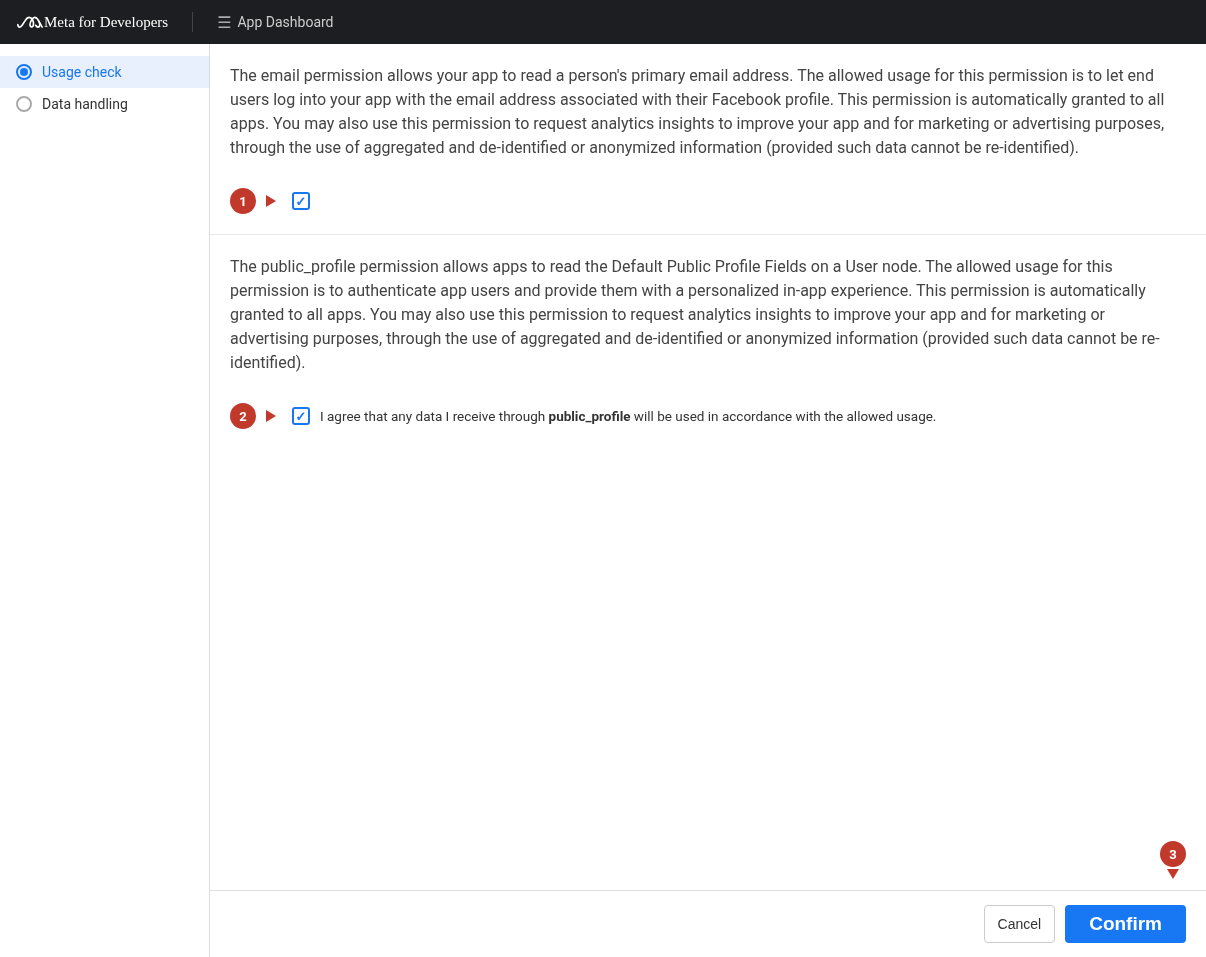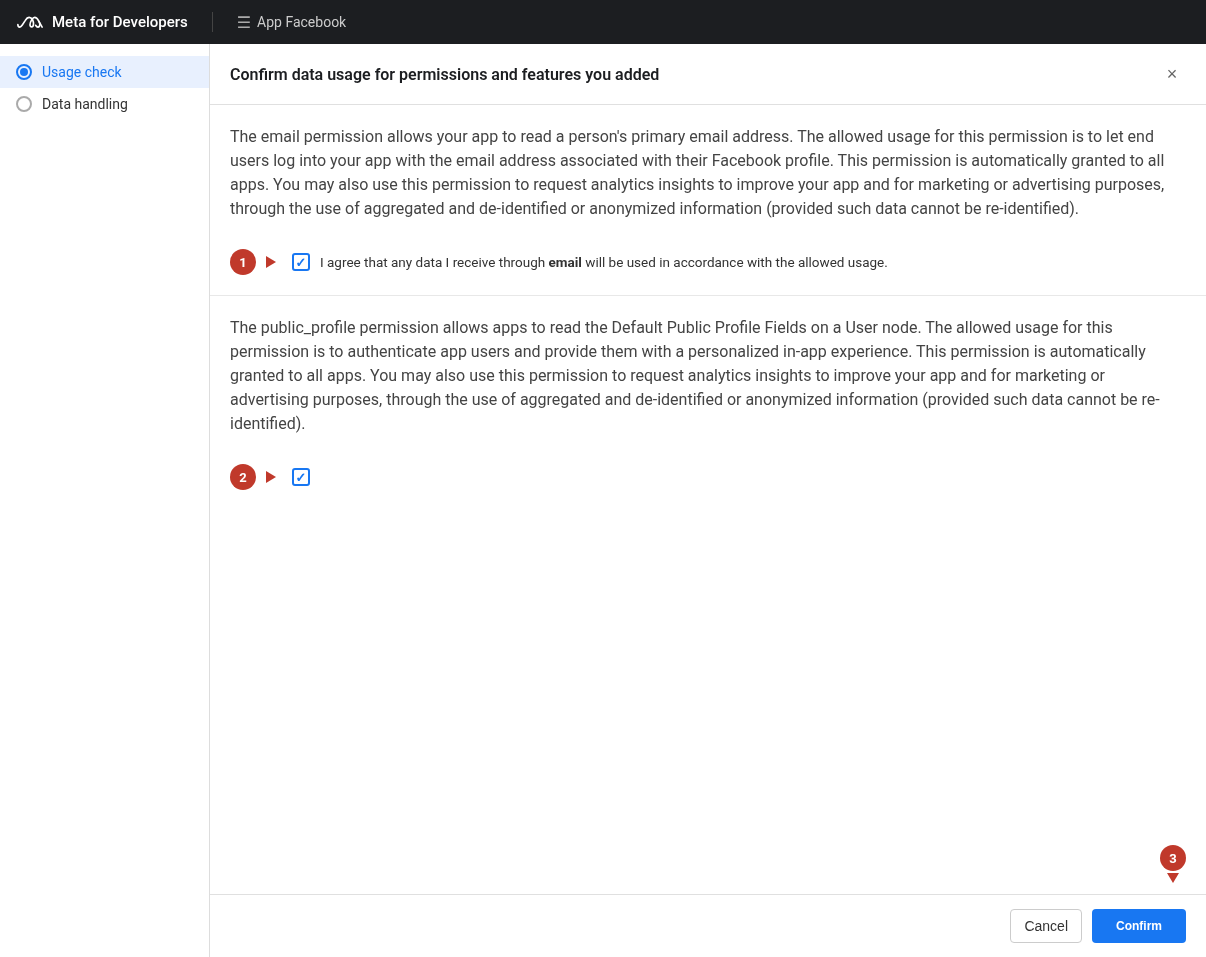--- a/index.html
+++ b/index.html
@@ -14,25 +14,25 @@
       height: 44px;
       padding: 0 16px;
       gap: 20px;
       position: fixed;
       top: 0; left: 0; right: 0;
       z-index: 100;
     }
     .topnav-logo {
       display: flex;
       align-items: center;
-      gap: 8px;
       font-size: 15px;
       font-weight: 500;
       color: #fff;
       white-space: nowrap;
+      font-family: Liberation Serif, serif;
     }
     .meta-icon {
       width: 28px;
       height: 18px;
     }
     .topnav-divider {
       width: 1px;
       height: 20px;
       background: #444;
       margin: 0 4px;
@@ -284,21 +284,21 @@
       font-size: 14px;
       color: #333;
     }
     .btn-confirm {
       padding: 8px 24px;
       border: none;
       background: #1877f2;
       color: #fff;
       border-radius: 4px;
       cursor: pointer;
-      font-size: 12px;
+      font-size: 19px;
       font-weight: 600;
     }
 
     
     .step3-wrapper {
       position: absolute;
       right: 20px;
       top: -50px;
       display: flex;
       flex-direction: column;
@@ -333,67 +333,63 @@
     <svg class="meta-icon" viewBox="0 0 60 38" fill="none" xmlns="http://www.w3.org/2000/svg">
       <path d="M4 24.5C4 27.5 5.5 30 8 30C10 30 11.5 28.5 13.5 25.5L20 15.5C22 12 24.5 9 28 9C31.5 9 34 11.5 35.5 14.5" stroke="white" stroke-width="3.5" stroke-linecap="round" fill="none"></path>
       <path d="M35.5 14.5C37 17.5 37.5 20.5 37.5 22.5C37.5 26.5 36 29.5 33.5 29.5C31.5 29.5 30 27.5 30 24.5C30 21 31.5 18 33 15.5C34.5 13 36.5 9 40 9C44 9 46.5 12.5 48.5 16.5L56 30" stroke="white" stroke-width="3.5" stroke-linecap="round" fill="none"></path>
       <path d="M48.5 16.5C50 19 51 21.5 51 24C51 27.5 49.5 30 47 30C45 30 43.5 28.5 42 26" stroke="white" stroke-width="3.5" stroke-linecap="round" fill="none"></path>
     </svg>
     <span>Meta for Developers</span>
   </div>
   <div class="topnav-divider"></div>
   <div class="topnav-dashboard">
     <span style="font-size:16px; color:#aaa;">☰</span>
-    <span>App Facebook</span>
+    <span>App Dashboard</span>
   </div>
 </nav>
 
 <div class="main-layout">
 
   <aside class="sidebar">
     <div class="sidebar-item active">
       <div class="sidebar-radio filled"></div>
       <span>Usage check</span>
     </div>
     <div class="sidebar-item">
       <div class="sidebar-radio empty"></div>
       <span>Data handling</span>
     </div>
   </aside>
 
   <div class="content-area">
     <div class="dialog">
 
-      <div class="dialog-header">
-        <span class="dialog-title">Confirm data usage for permissions and features you added</span>
-        <button class="close-btn">×</button>
-      </div>
 
       <div class="dialog-body">
 
         <div class="permission-section">
           <p class="permission-desc">The email permission allows your app to read a person's primary email address. The allowed usage for this permission is to let end users log into your app with the email address associated with their Facebook profile. This permission is automatically granted to all apps. You may also use this permission to request analytics insights to improve your app and for marketing or advertising purposes, through the use of aggregated and de-identified or anonymized information (provided such data cannot be re-identified).</p>
           <div class="agreement-row">
 
             <div class="step-badge">1</div>
             <div class="arrow-right"></div>
             <div class="checkbox-styled checked"></div>
-            <span class="agreement-text">
-              <span>I agree that any data I receive through </span><strong>email</strong><span> will be used in accordance with the allowed usage.</span>
-            </span>
           </div>
         </div>
 
         <div class="permission-section">
           <p class="permission-desc">The public_profile permission allows apps to read the Default Public Profile Fields on a User node. The allowed usage for this permission is to authenticate app users and provide them with a personalized in-app experience. This permission is automatically granted to all apps. You may also use this permission to request analytics insights to improve your app and for marketing or advertising purposes, through the use of aggregated and de-identified or anonymized information (provided such data cannot be re-identified).</p>
           <div class="agreement-row">
 
             <div class="step-badge">2</div>
             <div class="arrow-right"></div>
             <div class="checkbox-styled checked"></div>
+            <span class="agreement-text">
+              <span>I agree that any data I receive through </span><strong>public_profile</strong><span> will be used in accordance with the allowed usage.</span>
+            </span>
           </div>
         </div>
 
       </div>
 
       <div class="dialog-footer">
 
         <div class="step3-wrapper">
           <div class="step3-badge">3</div>
           <div class="step3-arrow-down"></div>

